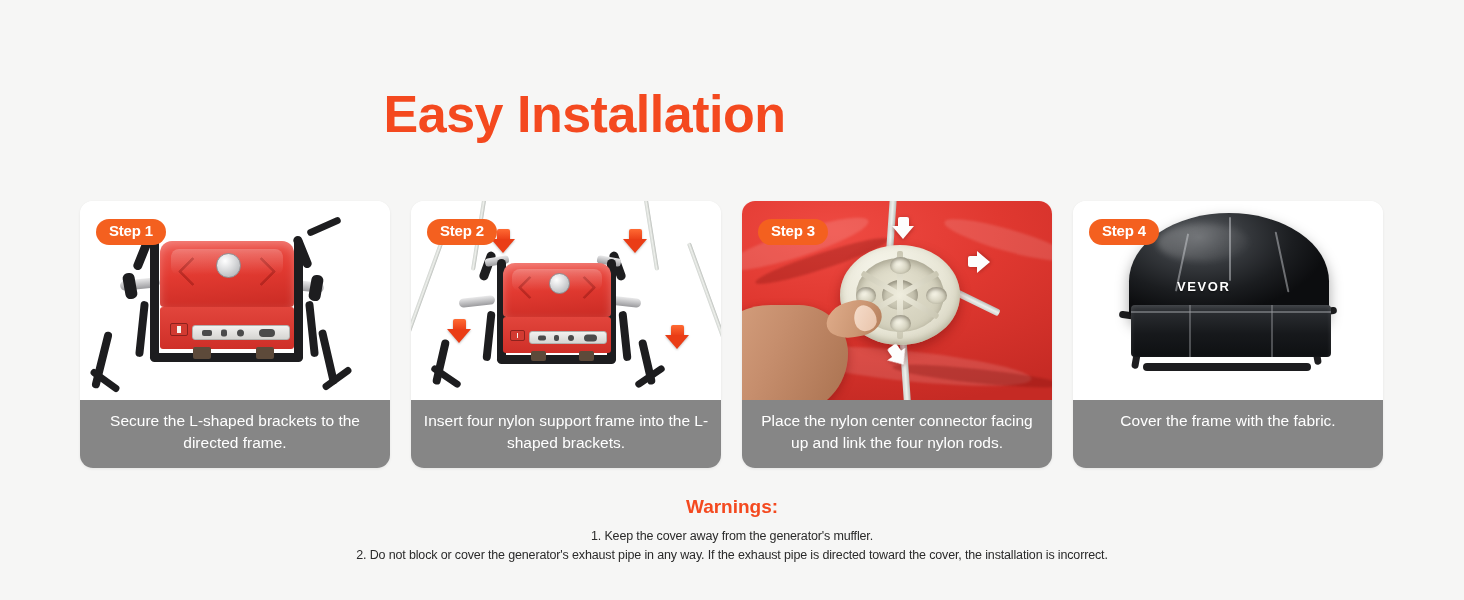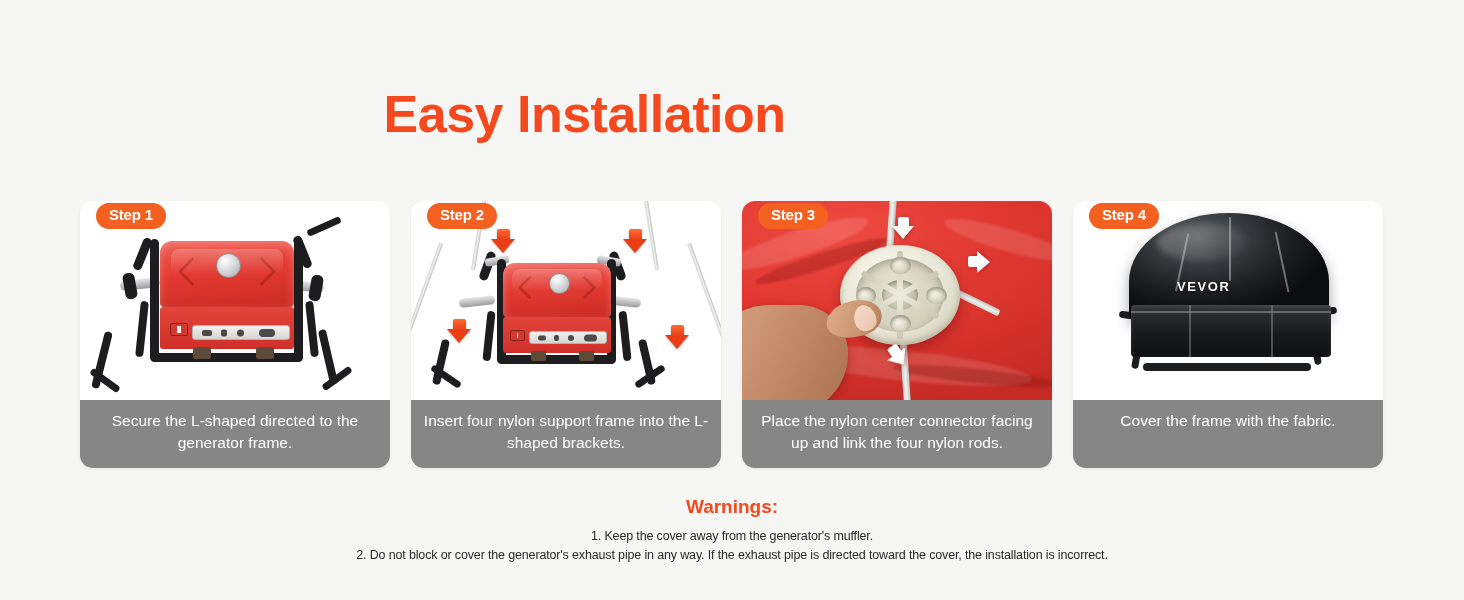--- a/index.html
+++ b/index.html
@@ -53,21 +53,21 @@
   }
   .step-photo {
     position: relative;
     flex: 0 0 199px;
     height: 199px;
     overflow: hidden;
     background: #ffffff;
   }
   .step-badge {
     position: absolute;
-    top: 2px;
+    top: 18px;
     left: 16px;
     z-index: 9;
     background: #f4601f;
     color: #ffffff;
     font-size: 15px;
     font-weight: bold;
     padding: 4px 13px 5px 13px;
     border-radius: 13px;
     line-height: 1.1;
     white-space: nowrap;
@@ -403,21 +403,21 @@
           <span class="knob" style="left:66px;width:16px;height:8px;border-radius:4px;"></span>
         </div>
         <div class="gen-foot" style="left:113px;top:146px;width:18px;height:12px;"></div>
         <div class="gen-foot" style="left:176px;top:146px;width:18px;height:12px;"></div>
 
         <div class="bar" style="left:58px;top:100px;width:8px;height:56px;border-radius:4px;transform:rotate(6deg);"></div>
         <div class="bar" style="left:228px;top:100px;width:8px;height:56px;border-radius:4px;transform:rotate(-6deg);"></div>
       </div>
       <div class="step-badge">Step 1</div>
     </div>
-    <div class="step-caption">Secure the L-shaped directed to the generator frame.</div>
+    <div class="step-caption">Secure the L-shaped brackets to the directed frame.</div>
   </div>
 
   <div class="step-card">
     <div class="step-photo">
       <div class="art">
 
         <div class="rod" style="left:6px;top:38px;width:4px;height:130px;transform:rotate(20deg);"></div>
         <div class="rod" style="left:66px;top:-8px;width:4px;height:78px;transform:rotate(9deg);"></div>
         <div class="rod" style="left:238px;top:-8px;width:4px;height:78px;transform:rotate(-9deg);"></div>
         <div class="rod" style="left:298px;top:38px;width:4px;height:130px;transform:rotate(-20deg);"></div>

